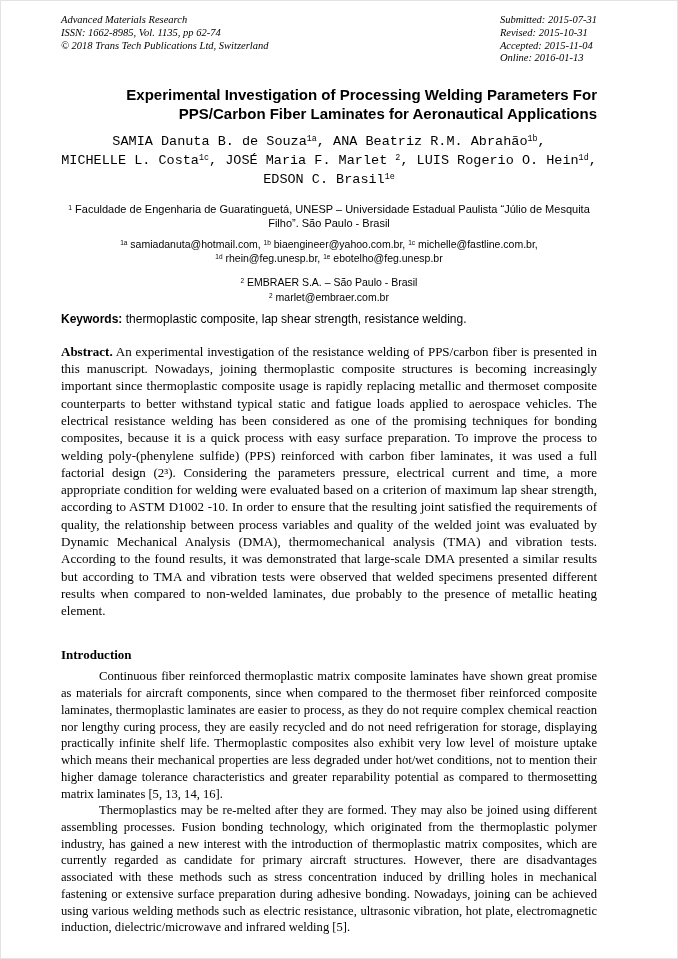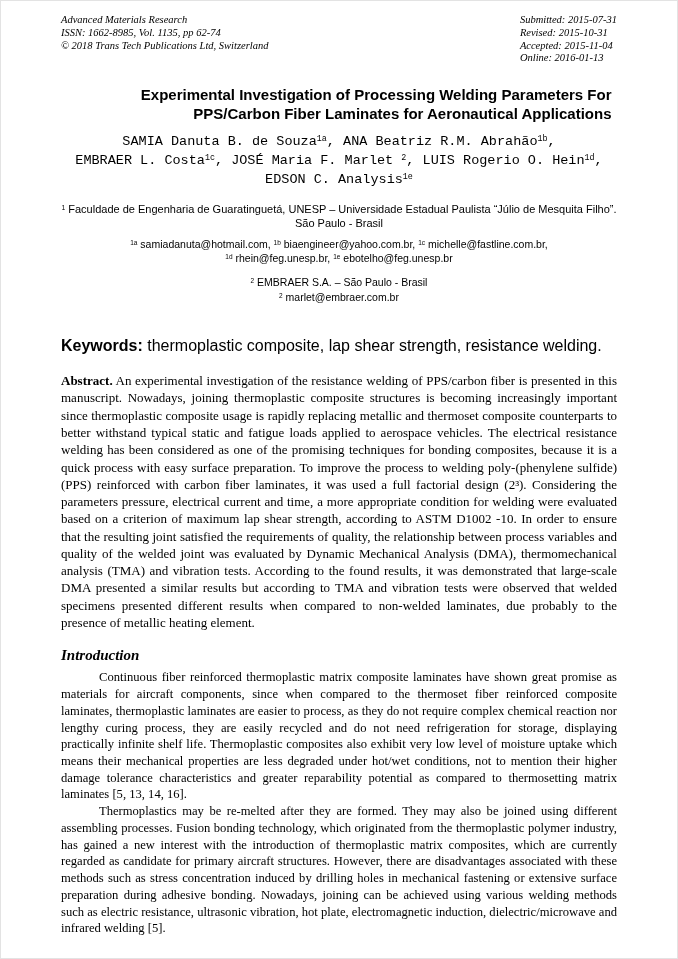--- a/index.html
+++ b/index.html
@@ -6,21 +6,21 @@
     margin: 0;
     padding: 0;
     background: #ffffff;
   }
   .page {
     width: 678px;
     height: 959px;
     box-sizing: border-box;
     background: #ffffff;
     border: 1px solid #e3e3e3;
-    padding: 13px 60px 16px 60px;
+    padding: 13px 80px 16px 60px;
     overflow: hidden;
     color: #000000;
   }
   
   .hdr {
     display: flex;
     justify-content: space-between;
     font-family: "Liberation Serif", serif;
     font-style: italic;
     font-size: 10.5px;
@@ -63,40 +63,39 @@
     font-size: 10.5px;
     line-height: 1.35;
     text-align: center;
     margin-top: 6px;
   }
   .affil2 { margin-top: 10px; }
   .email2 { margin-top: 1px; }
   
   .keywords {
     font-family: "Liberation Sans", sans-serif;
-    font-size: 16px;
+    font-size: 12px;
     line-height: 1.3;
-    margin-top: 32px;
+    margin-top: 8px;
   }
   .keywords .label { font-weight: bold; }
   
   .abstract {
     font-family: "Liberation Serif", serif;
     font-size: 13px;
     line-height: 1.33;
     text-align: justify;
     margin-top: 15px;
   }
   .abstract .label { font-weight: bold; }
   .section-heading {
     font-family: "Liberation Serif", serif;
     font-weight: bold;
-    font-size: 15px;
-    margin-top: 16px;
-    font-style: italic;
+    font-size: 13px;
+    margin-top: 28px;
   }
   .body-para {
     font-family: "Liberation Serif", serif;
     font-size: 12.6px;
     line-height: 1.33;
     text-align: justify;
     text-indent: 38px;
     margin: 0;
   }
   .first-body-para { margin-top: 5px; }
@@ -117,22 +116,22 @@
       <div>Revised: 2015-10-31</div>
       <div>Accepted: 2015-11-04</div>
       <div>Online: 2016-01-13</div>
     </div>
   </div>
 
   <div class="title">Experimental Investigation of Processing Welding Parameters For PPS/Carbon Fiber Laminates for Aeronautical Applications</div>
 
   <div class="authors">
     <span><span>SAMIA Danuta B. de Souza</span><span class="sup">1a</span><span>, </span></span><span><span>ANA Beatriz R.M. Abrahão</span><span class="sup">1b</span><span>,</span></span><br>
-    <span><span>EMBRAER L. Costa</span><span class="sup">1c</span><span>, </span></span><span><span>JOSÉ Maria F. Marlet </span><span class="sup">2</span><span>, </span></span><span><span>LUIS Rogerio O. Hein</span><span class="sup">1d</span><span>,</span></span><br>
-    <span><span>EDSON C. Analysis</span><span class="sup">1e</span></span>
+    <span><span>MICHELLE L. Costa</span><span class="sup">1c</span><span>, </span></span><span><span>JOSÉ Maria F. Marlet </span><span class="sup">2</span><span>, </span></span><span><span>LUIS Rogerio O. Hein</span><span class="sup">1d</span><span>,</span></span><br>
+    <span><span>EDSON C. Brasil</span><span class="sup">1e</span></span>
   </div>
 
   <div class="affil">
     <span class="sup">1</span><span> Faculdade de Engenharia de Guaratinguetá, UNESP – Universidade Estadual Paulista “Júlio de Mesquita Filho”. São Paulo - Brasil</span>
   </div>
 
   <div class="emails">
     <span><span class="sup">1a</span><span> samiadanuta@hotmail.com</span><span>, </span></span><span><span class="sup">1b</span><span> biaengineer@yahoo.com.br</span><span>, </span></span><span><span class="sup">1c</span><span> michelle@fastline.com.br</span><span>,</span></span><br>
     <span><span class="sup">1d</span><span> rhein@feg.unesp.br</span><span>, </span></span><span><span class="sup">1e</span><span> ebotelho@feg.unesp.br</span></span>
   </div>

